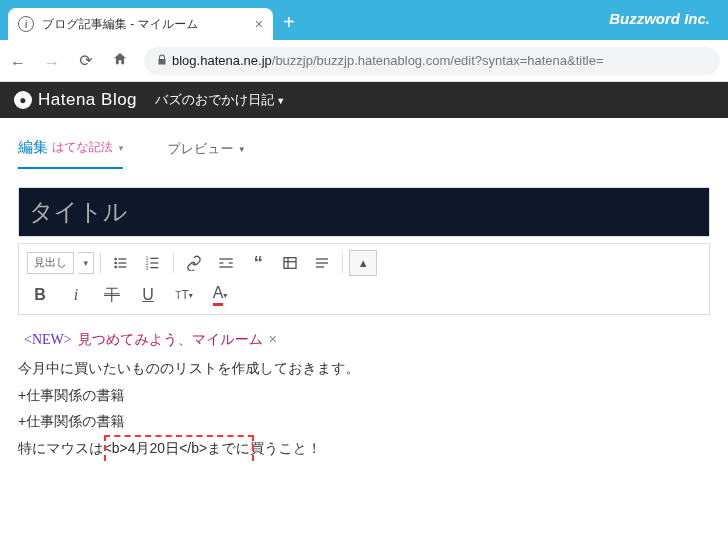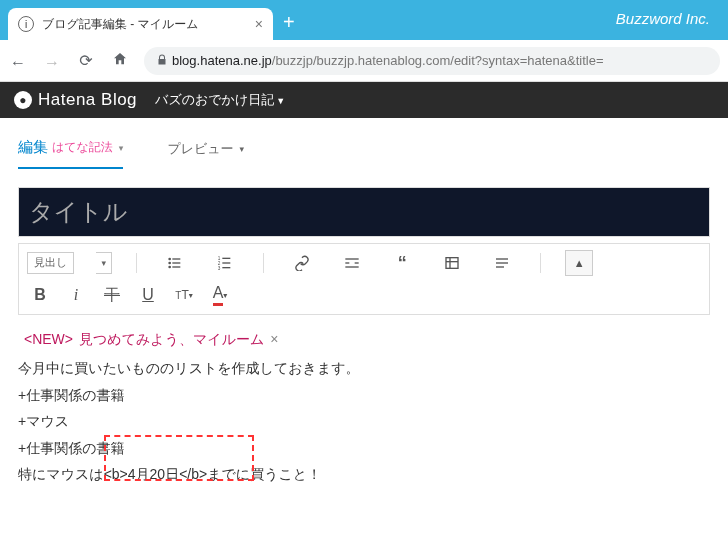--- a/index.html
+++ b/index.html
@@ -5,21 +5,21 @@
 * { margin: 0; padding: 0; box-sizing: border-box; }
 body { font-family: "Meiryo", "Hiragino Sans", sans-serif; font-size: 13px; background: #fff; }
 
 .browser-top { background: #3bb3e0; height: 82px; position: relative; }
 .tab-bar { height: 40px; display: flex; align-items: flex-end; padding-left: 8px; padding-top: 8px; }
 .tab { background: #fff; height: 32px; border-radius: 8px 8px 0 0; display: flex; align-items: center; padding: 0 10px; width: 265px; gap: 8px; font-size: 12px; color: #333; }
 .tab-favicon { width: 16px; height: 16px; border-radius: 50%; border: 1px solid #666; display: flex; align-items: center; justify-content: center; font-size: 10px; }
 .tab-title { flex: 1; white-space: nowrap; overflow: hidden; text-overflow: ellipsis; }
 .tab-close { color: #777; font-size: 14px; cursor: pointer; }
 .new-tab { color: #fff; font-size: 20px; margin-left: 10px; margin-bottom: 6px; cursor: pointer; }
-.company { position: absolute; right: 18px; top: 10px; color: #fff; font-weight: normal; font-style: italic; font-size: 15px; }
+.company { position: absolute; right: 18px; top: 10px; color: #fff; font-weight: bold; font-style: italic; font-size: 15px; }
 
 .addr-bar { background: #fff; height: 42px; display: flex; align-items: center; padding: 0 8px; gap: 14px; border-bottom: 1px solid #ddd; }
 .nav-icon { color: #5f6368; font-size: 16px; cursor: pointer; width: 20px; text-align: center; }
 .nav-icon.disabled { color: #bbb; }
 .url-box { flex: 1; background: #f1f3f4; border-radius: 14px; height: 28px; display: flex; align-items: center; padding: 0 12px; gap: 4px; font-size: 13px; color: #5f6368; }
 .lock { font-size: 11px; }
 .url-text { color: #202124; }
 .url-text .domain { color: #202124; }
 .url-text .path { color: #777; }
 
@@ -32,31 +32,31 @@
 .content { padding: 0 18px; }
 
 .mode-tabs { display: flex; gap: 44px; margin-top: 14px; border-bottom: 0; }
 .mode-tab { padding: 6px 0 10px 0; font-size: 13px; color: #666; cursor: pointer; display: flex; align-items: center; gap: 4px; }
 .mode-tab.active { border-bottom: 2px solid #0085cd; }
 .mode-tab .primary { color: #0085cd; font-size: 15px; }
 .mode-tab .secondary { color: #ec4899; font-size: 12px; }
 
 .title-input { margin-top: 18px; border: 1px solid #ddd; padding: 8px 10px; font-size: 24px; color: #aaa; background: #0f172a; }
 .toolbar { border: 1px solid #ddd; border-top: 1px solid #ddd; margin-top: 6px; padding: 6px 8px; }
-.tb-row { display: flex; align-items: center; gap: 22px; flex-wrap: wrap; }
+.tb-row { display: flex; align-items: center; gap: 4px; flex-wrap: wrap; }
 .tb-sel { font-size: 11px; border: 1px solid #ccc; padding: 2px 6px; color: #666; background: #fff; height: 22px; }
 .tb-caret { border: 1px solid #ccc; border-left: none; height: 22px; width: 16px; text-align: center; font-size: 9px; color: #666; line-height: 20px; }
 .tb-btn { width: 28px; height: 26px; display: flex; align-items: center; justify-content: center; color: #555; cursor: pointer; font-size: 15px; }
 .tb-btn.boxed { border: 1px solid #ccc; background: #f7f7f7; }
 .tb-sep { width: 1px; height: 20px; background: #ddd; margin: 0 2px; }
 .tb-row2 { margin-top: 6px; gap: 10px; }
 .tb-row2 .tb-btn { font-size: 16px; width: 26px; }
 
 .tag-row { margin-top: 10px; padding: 6px 0; color: #555; font-size: 14px; }
-.tag-new { color: #be185d; padding: 4px 6px; }
+.tag-new { color: #6d28d9; padding: 4px 6px; font-family: Liberation Serif, serif; }
 .tag-text { color: #be185d; }
 .tag-x { color: #888; cursor: pointer; margin-left: 2px; }
 
 .editor { font-size: 14px; color: #333; line-height: 1.9; position: relative; }
 .editor .line { white-space: pre; }
 .highlight-box { position: absolute; border: 2px dashed #ff3333; pointer-events: none; }
 
 svg.icon { width: 16px; height: 16px; fill: currentColor; }
 </style>
 </head>
@@ -189,18 +189,17 @@
     </div>
   </div>
 
   <div class="tag-row">
     <span class="tag-new">&lt;NEW&gt;</span><span class="tag-text">見つめてみよう、マイルーム</span><span class="tag-x"> ×</span>
   </div>
 
   <div class="editor">
     <div class="line">今月中に買いたいもののリストを作成しておきます。</div>
     <div class="line">+仕事関係の書籍</div>
-    <div class="line">+マウス</div>
     <div class="line">+仕事関係の書籍</div>
     <div class="line">特にマウスは&lt;b&gt;4月20日&lt;/b&gt;までに買うこと！</div>
     <div class="highlight-box" style="left:86px; top:80px; width:150px; height:46px;"></div>
   </div>
 </div>
 
 </body></html>

